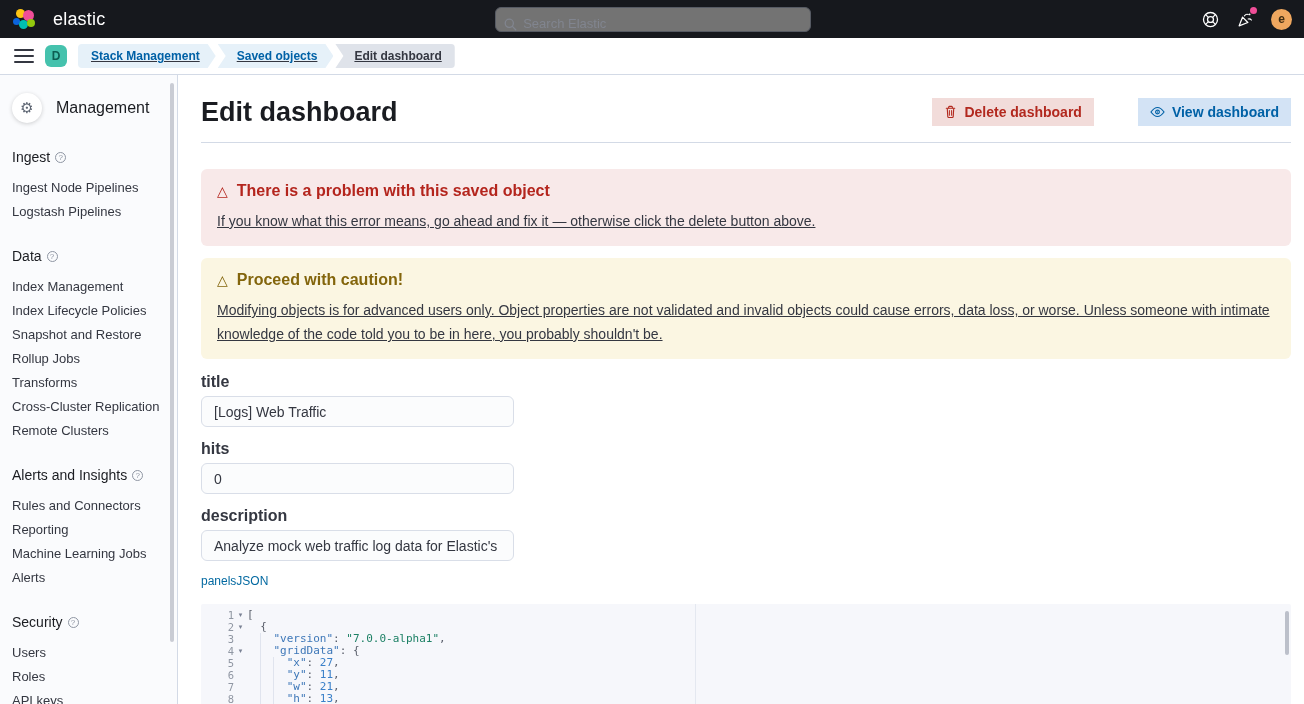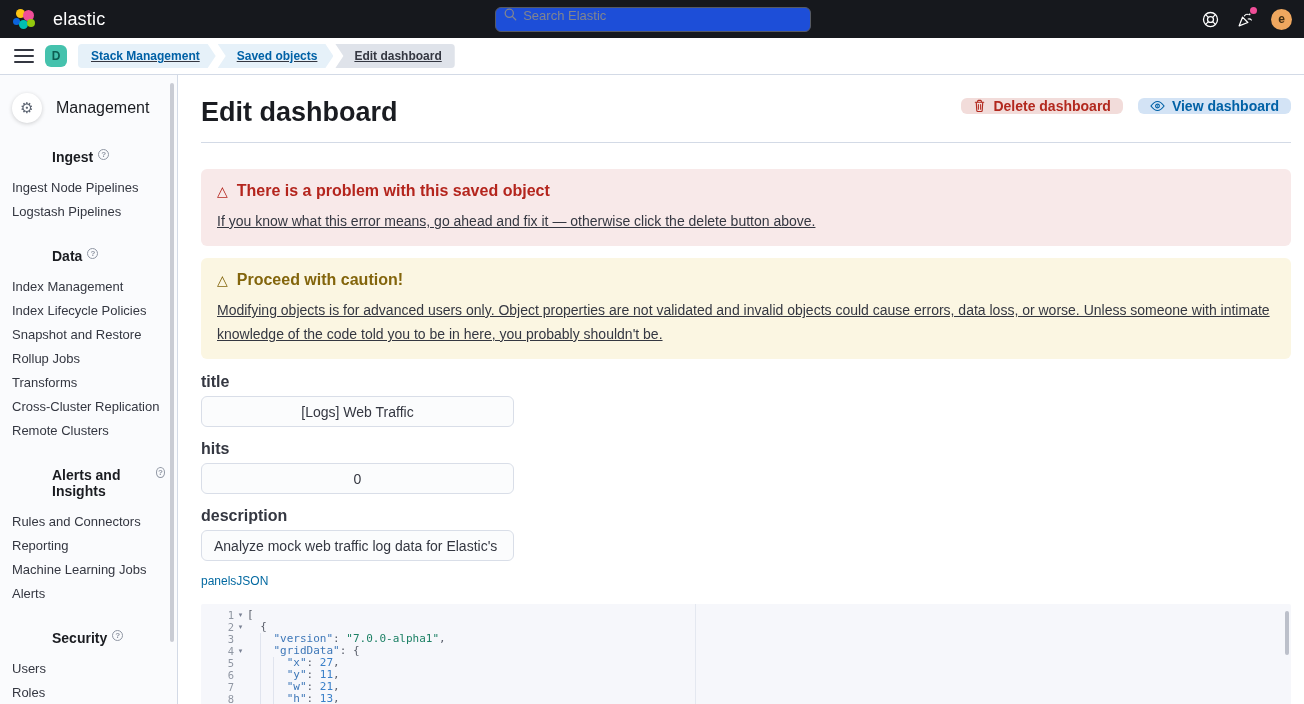--- a/index.html
+++ b/index.html
@@ -11,22 +11,22 @@
   .logo-wrap { display:flex; align-items:center; gap:17px; cursor:pointer; }
   .logo { position:relative; width:24px; height:24px; }
   .logo i { position:absolute; border-radius:50%; display:block; }
   .logo .c1 { width:9px;  height:9px;  left:4px;  top:2px;  background:#fec514; }
   .logo .c2 { width:11px; height:11px; left:11px; top:3px;  background:#f04e98; }
   .logo .c3 { width:7px;  height:7px;  left:1px;  top:11px; background:#0b64dd; }
   .logo .c4 { width:9px;  height:9px;  left:7px;  top:13px; background:#00bfb3; }
   .logo .c5 { width:8px;  height:8px;  left:15px; top:12px; background:#93c90e; }
   .logo-text { color:#fff; font-size:18px; letter-spacing:.2px; }
   .topbar-center { flex:1; display:flex; justify-content:center; }
-  .search-box { width:316px; height:25px; background:#1d4ed8; border:1px solid #565a63;
-    border-radius:6px; display:flex; align-items:flex-start; padding:0 8px; gap:6px; }
+  .search-box { width:316px; height:25px; background:#737373; border:1px solid #565a63;
+    border-radius:6px; display:flex; align-items:flex-end; padding:0 8px; gap:6px; }
   .search-box input { flex:1; background:transparent; border:none; outline:none;
     color:#d4dae5; font-size:13px; font-family:inherit; }
   .search-box input::placeholder { color:#81858f; }
   .topbar-right { display:flex; align-items:center; gap:17px; }
   .tb-icon { position:relative; width:18px; height:18px; display:flex; align-items:center;
     justify-content:center; cursor:pointer; }
   .notif-dot { position:absolute; top:-3px; right:-3px; width:7px; height:7px;
     border-radius:50%; background:#f04e98; }
   .avatar { width:21px; height:21px; border-radius:50%; background:#efa75f; color:#402d12;
     font-size:12px; font-weight:700; display:flex; align-items:center; justify-content:center; cursor:pointer; }
@@ -55,51 +55,51 @@
   .sidebar { position:relative; width:178px; flex:none; background:#fafbfd;
     border-right:1px solid #d3dae6; padding:18px 12px 0 12px; overflow:hidden; }
   .sb-scrollthumb { position:absolute; right:3px; top:8px; width:4px; height:calc(100% - 70px);
     background:#c9ccd4; border-radius:2px; }
   .mgmt-head { display:flex; align-items:center; gap:14px; margin-bottom:26px; }
   .gear-circle { width:30px; height:30px; border-radius:50%; background:#fff;
     box-shadow:0 1px 4px rgba(0,0,0,.18); display:flex; align-items:center; justify-content:center;
     color:#5e6673; font-size:15px; }
   .mgmt-title { font-size:16px; font-weight:400; color:#1a1c21; }
   .nav-sec { margin-bottom:25px; }
-  .nav-sec h3 { font-size:14px; font-weight:700; color:#1a1c21; display:flex;
-    gap:5px; margin-bottom:10px;margin-left:40px; }
+  .nav-sec h3 { font-size:14px; font-weight:400; color:#1a1c21; display:flex;
+    align-items:center; gap:5px; margin-bottom:10px; }
   .q-icon { width:11px; height:11px; border:1px solid #8f96a3; border-radius:50%;
     color:#8f96a3; font-size:8px; line-height:9px; text-align:center; display:inline-block; }
   .nav-sec ul { list-style:none; }
   .nav-sec li { font-size:13px; color:#343741; padding:4.5px 0; cursor:pointer; }
 
   .main { flex:1; background:#fff; padding:20px 13px 0 23px; overflow:hidden; }
   .page-head { display:flex; align-items:flex-start; justify-content:space-between; }
   h1 { font-size:27px; font-weight:700; color:#1a1c21; line-height:34px; }
   .head-actions { display:flex; gap:15px; padding-top:3px; }
-  .btn { height:16px; border:none; border-radius:6px; padding:0 12px; font-size:14px;
-    font-weight:600; font-family:inherit; display:flex; align-items:center; gap:7px; cursor:pointer; }
+  .btn { height:28px; border:none; border-radius:0; padding:0 12px; font-size:14px;
+    font-weight:600; font-family:inherit; display:flex; align-items:center; gap:7px; cursor:pointer;margin-left:29px; }
   .btn.danger { background:#f2dcda; color:#b2281e; }
   .btn.primary { background:#d3e3f5; color:#0061a6; }
   .page-divider { border:none; border-top:1px solid #d3dae6; margin:13px 0 26px 0; }
 
   .callout { border-radius:6px; padding:13px 16px; margin-bottom:12px; }
   .callout .co-title { font-size:16px; font-weight:600; display:flex; align-items:center;
     gap:9px; margin-bottom:9px; }
   .callout .co-body { font-size:14px; line-height:24px; color:#343741;text-decoration:underline; }
   .callout.danger { background:#f8e9e9; }
   .callout.danger .co-title { color:#b4251d; }
   .callout.warning { background:#fbf6e2; margin-bottom:14px; }
   .callout.warning .co-title { color:#83650c; }
   .warn-glyph { font-size:14px; line-height:1; }
 
   .field { margin-bottom:13px; width:313px; }
   .field label { display:block; font-size:16px; font-weight:700; color:#343741; margin-bottom:5px; }
   .field input { width:100%; height:31px; background:#fbfcfd; border:1px solid #d9dee8;
-    border-radius:6px; padding:0 12px; font-size:14px; color:#343741; font-family:inherit; outline:none;text-align:center; }
+    border-radius:6px; padding:0 12px; font-size:14px; color:#343741; font-family:inherit; outline:none; }
 
   .editor-label { font-size:12px; font-weight:400; color:#0369a1; margin-bottom:16px; }
   .editor { position:relative; width:1090px; height:174px; background:#f6f7fb;
     overflow:hidden; border-radius:2px; padding-top:5px; }
   .print-margin { position:absolute; left:494px; top:0; bottom:0; width:1px; background:#e4e8f0; }
   .ed-scrollthumb { position:absolute; right:2px; top:7px; width:4px; height:44px;
     background:#bcc0ca; border-radius:2px; }
   .cl { display:flex; height:12px; }
   .gut { width:46px; flex:none; display:flex; justify-content:flex-end; }
   .lnum { font:10.5px/12px "DejaVu Sans Mono",monospace; color:#9097a3; }

